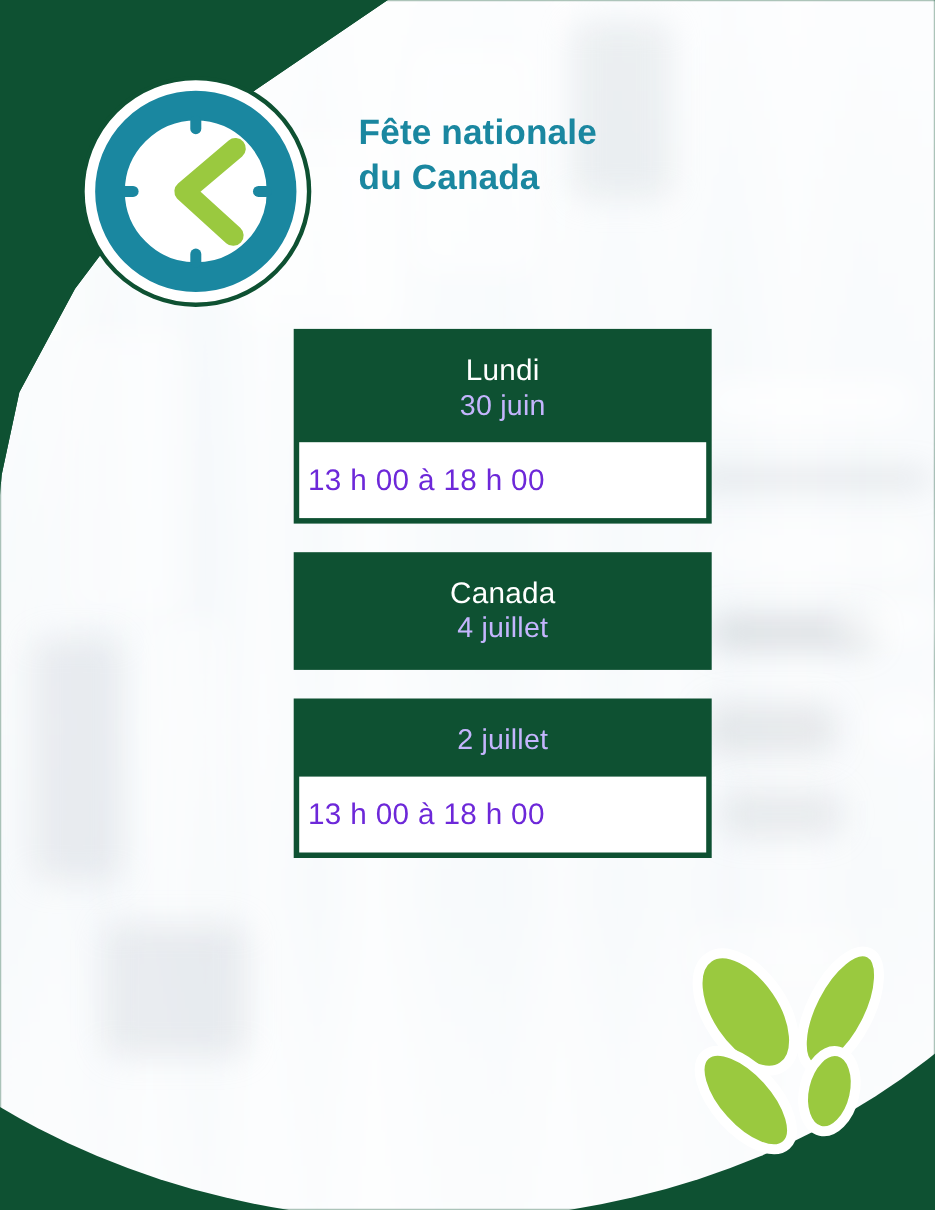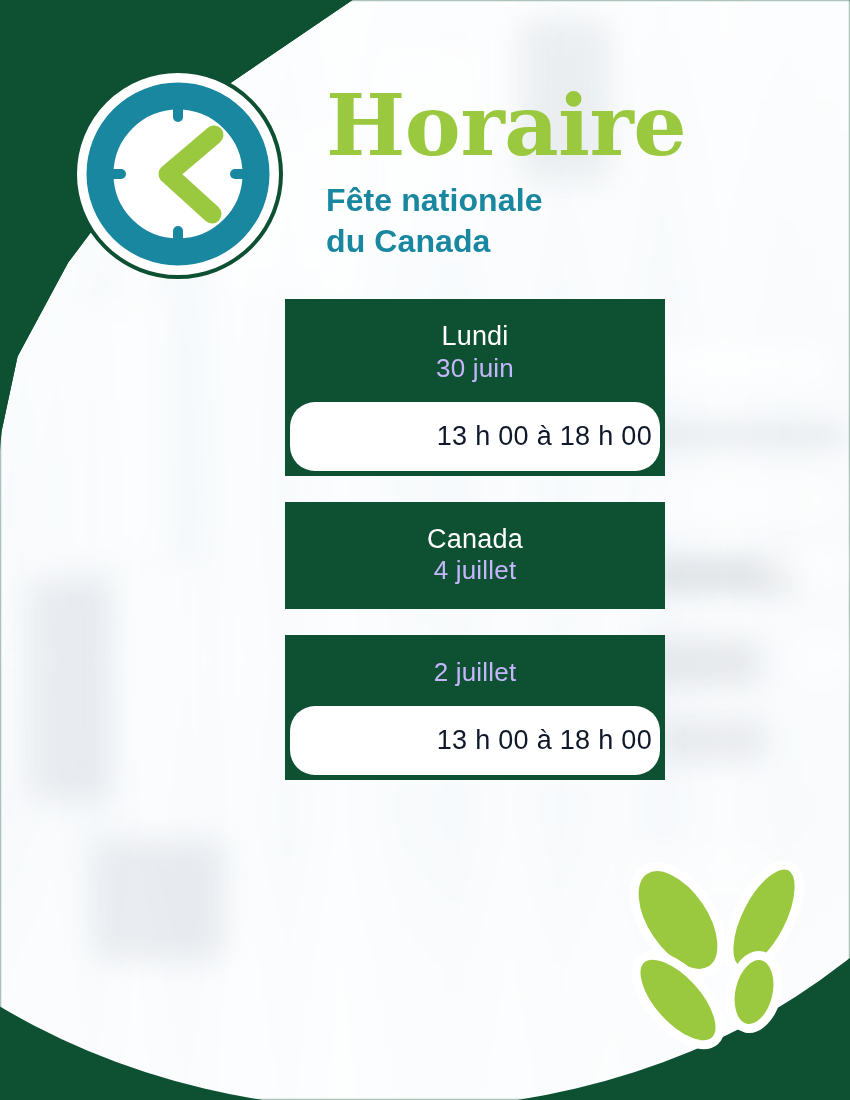--- a/index.html
+++ b/index.html
@@ -136,21 +136,21 @@
     font-weight: 700;
     font-size: 32px;
     line-height: 1.28;
     color: #1a87a0;
     letter-spacing: 0.1px;
   }
 
   
   .cards {
     position: absolute;
-    left: 261px;
+    left: 243px;
     top: 299px;
     width: 380px;
     padding-left: 24px;
   }
   .card {
     margin-bottom: 26px;
     background: #0e5132;
     padding: 0 0 5px 0;
     box-sizing: border-box;
   }
@@ -169,26 +169,25 @@
     font-size: 26px;
     font-weight: 400;
     color: #c4b5fd;
     line-height: 1.22;
     letter-spacing: 0.2px;
   }
   .card-body {
     background: #ffffff;
     margin: 0 5px;
     padding: 19px 8px;
-    text-align: right;
+    text-align: left;
     font-size: 27px;
     font-weight: 400;
-    color: #0f172a;
+    color: #6d28d9;
     letter-spacing: 0.3px;
-    border-radius: 25px;
   }
 
   
   .butterfly {
     position: absolute;
     left: 616px;
     top: 850px;
     width: 215px;
     height: 215px;
   }
@@ -244,21 +243,20 @@
 
     <rect x="101" y="37" width="10" height="17" rx="5" fill="#1a87a0"></rect>
     <rect x="101" y="158" width="10" height="17" rx="5" fill="#1a87a0"></rect>
     <rect x="37" y="101" width="17" height="10" rx="5" fill="#1a87a0"></rect>
     <rect x="158" y="101" width="17" height="10" rx="5" fill="#1a87a0"></rect>
 
     <path d="M142 67 L96 106 L140 146" fill="none" stroke="#9ac93f" stroke-width="19" stroke-linecap="round" stroke-linejoin="round"></path>
   </svg>
 
   <div class="header-text">
-    <div class="title">Horaire</div>
     <div class="subtitle">
       <div>Fête nationale</div>
       <div>du Canada</div>
     </div>
   </div>
 
   <div class="cards">
 
     <div class="card">
       <div class="card-head">

